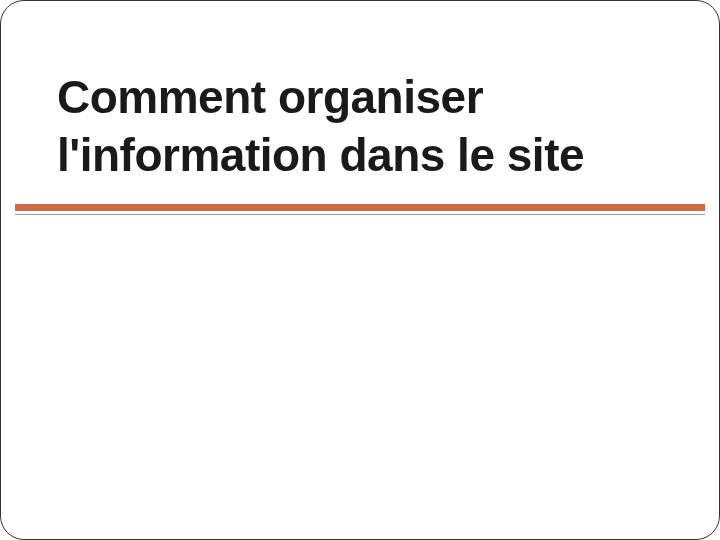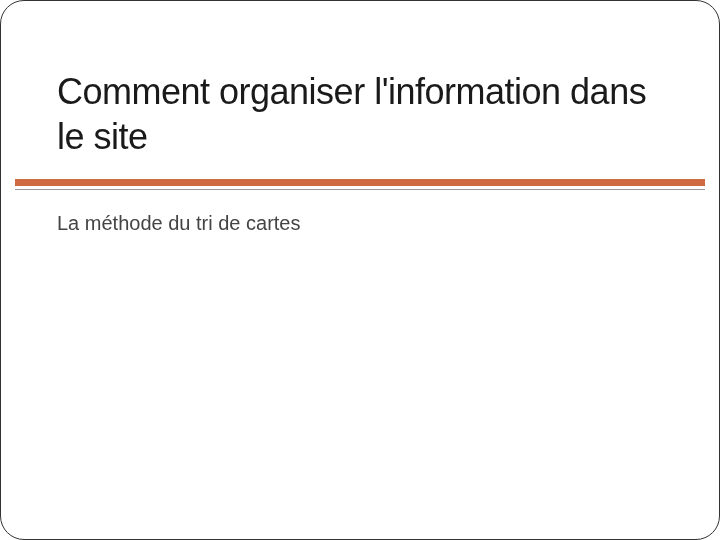--- a/index.html
+++ b/index.html
@@ -17,22 +17,22 @@
     .slide {
       width: 720px;
       height: 540px;
       position: relative;
       border: 1px solid #333;
       border-radius: 24px;
       padding: 0;
       background: #ffffff;
     }
     .title {
-      font-size: 36px;
-      font-weight: normal;
+      font-size: 46px;
+      font-weight: bold;
       color: #1a1a1a;
       padding: 68px 56px 12px 56px;
       line-height: 1.25;
       letter-spacing: -0.5px;
     }
     .divider {
       margin: 8px 14px 0 14px;
     }
     .divider-thick {
       height: 7px;
@@ -52,14 +52,13 @@
   </style>
 </head>
 <body>
 
 <div class="slide">
   <h1 class="title">Comment organiser l'information dans le site</h1>
   <div class="divider">
     <div class="divider-thick"></div>
     <div class="divider-thin"></div>
   </div>
-  <div class="subtitle">La méthode du tri de cartes</div>
 </div>
 
 </body></html>

